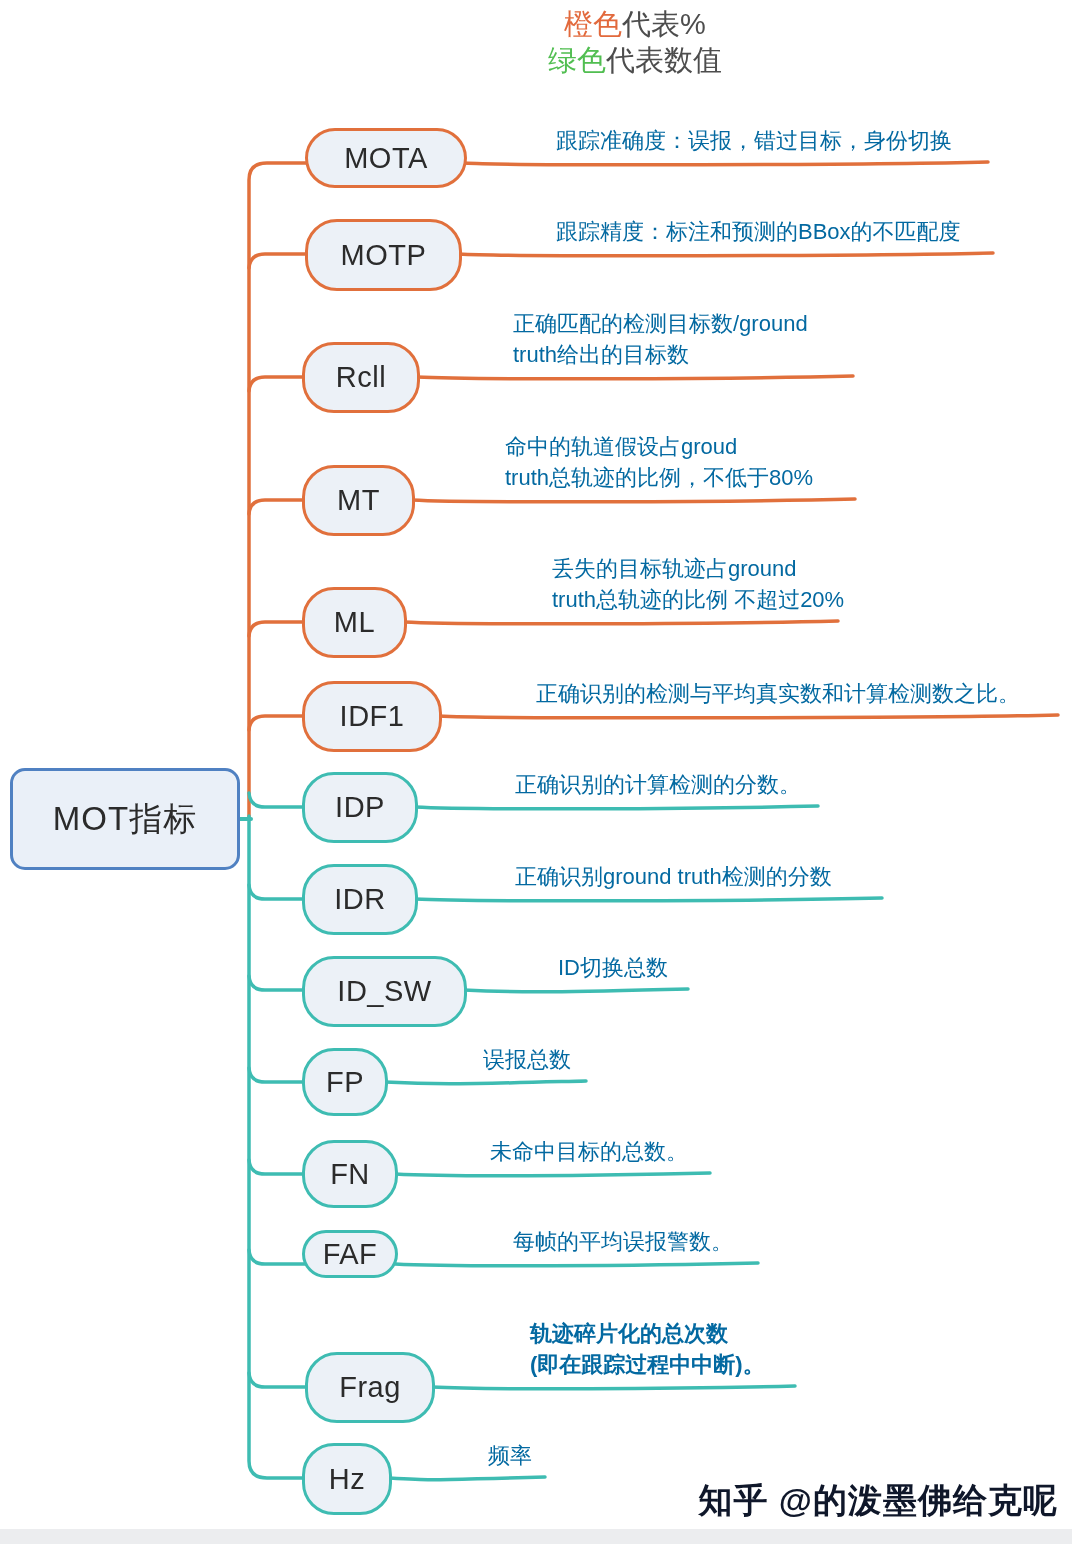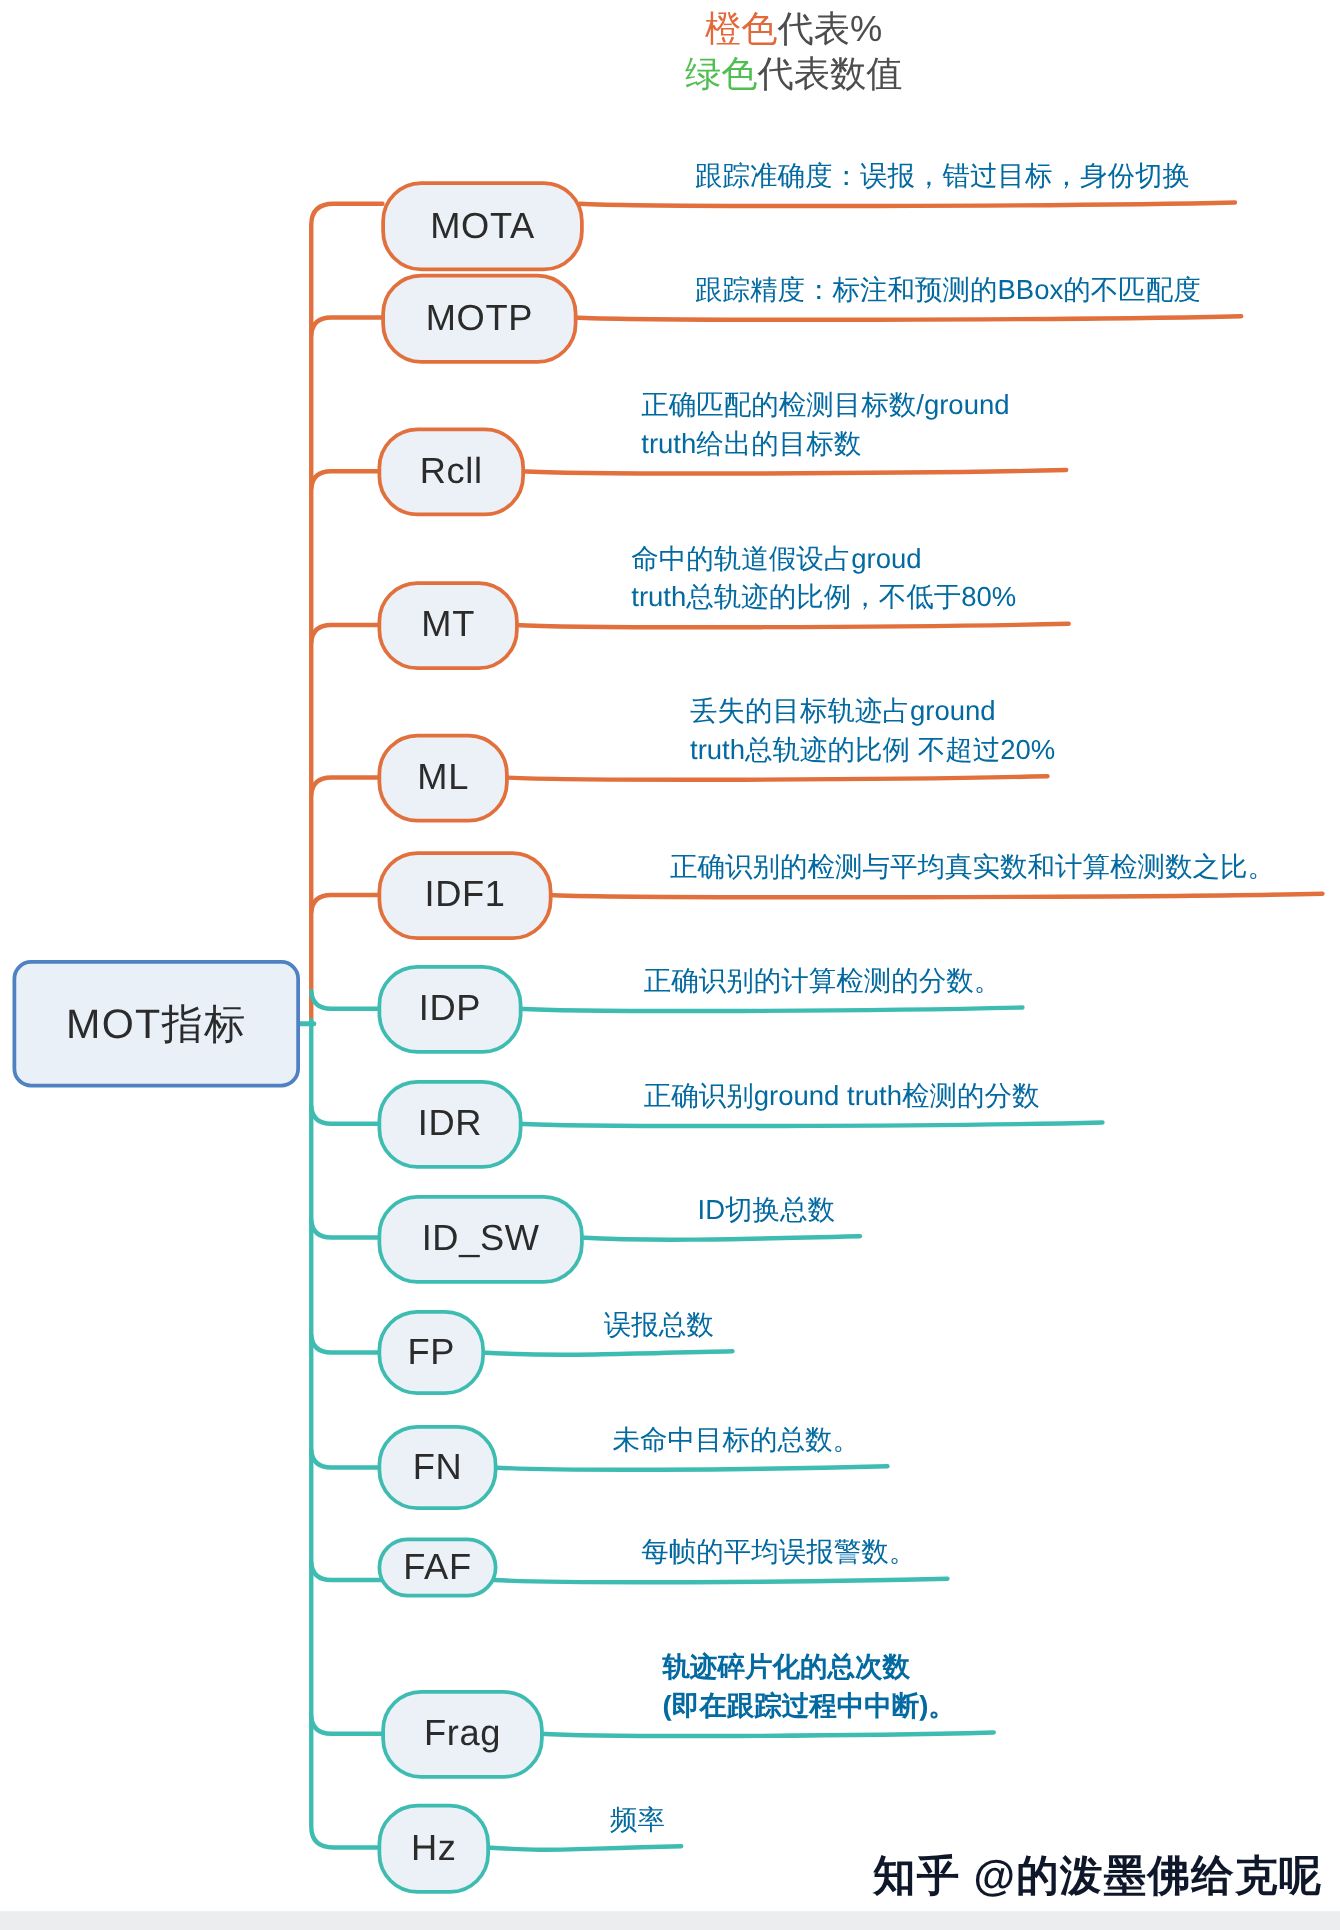--- a/index.html
+++ b/index.html
@@ -70,21 +70,21 @@
       <path d="M 306 1387 L 265 1387 Q 250 1387 249 1373" stroke="#3EBCB2" stroke-width="3.5" fill="none" stroke-linecap="round"></path>
       <path d="M 432 1387 C 487 1390, 675 1389, 795 1386" stroke="#3EBCB2" stroke-width="3.5" fill="none" stroke-linecap="round"></path>
       <path d="M 389 1478 C 444 1481, 425 1480, 545 1477" stroke="#3EBCB2" stroke-width="3.5" fill="none" stroke-linecap="round"></path>
     </svg>
 
   <div class="node root-node" id="root-node" style="left: 10px; top: 768px; width: 230px; height: 102px; border-color: rgb(80, 129, 194); background: rgb(234, 240, 248);">
     <span>MOT指标</span>
   </div>
 
   <div id="branches">
-      <div class="node branch-node" style="left: 305px; top: 128px; width: 162px; height: 72px; border-color: rgb(225, 112, 60); background: rgb(236, 241, 247); margin-top: 17px;">
+      <div class="node branch-node" style="left: 305px; top: 128px; width: 162px; height: 60px; border-color: rgb(225, 112, 60); background: rgb(236, 241, 247);">
         <span>MOTA</span>
       </div>
       <div class="desc" style="left: 556px; top: 125px;">
         <div>跟踪准确度：误报，错过目标，身份切换</div>
       </div>
       <div class="node branch-node" style="left: 305px; top: 219px; width: 157px; height: 72px; border-color: rgb(225, 112, 60); background: rgb(236, 241, 247);">
         <span>MOTP</span>
       </div>
       <div class="desc" style="left: 556px; top: 216px;">
         <div>跟踪精度：标注和预测的BBox的不匹配度</div>

